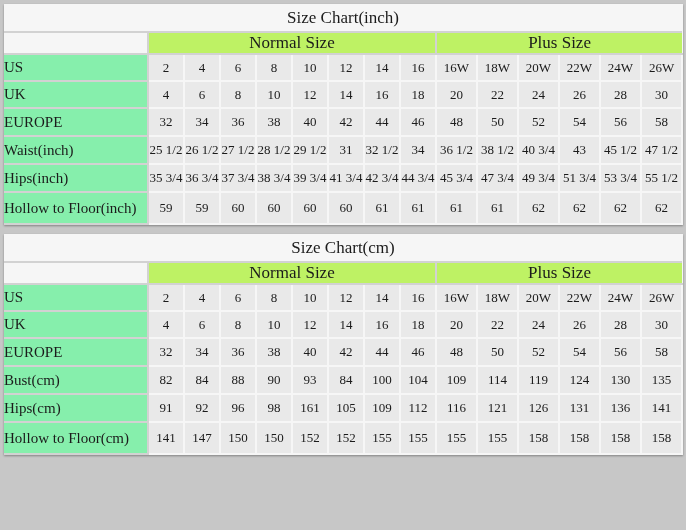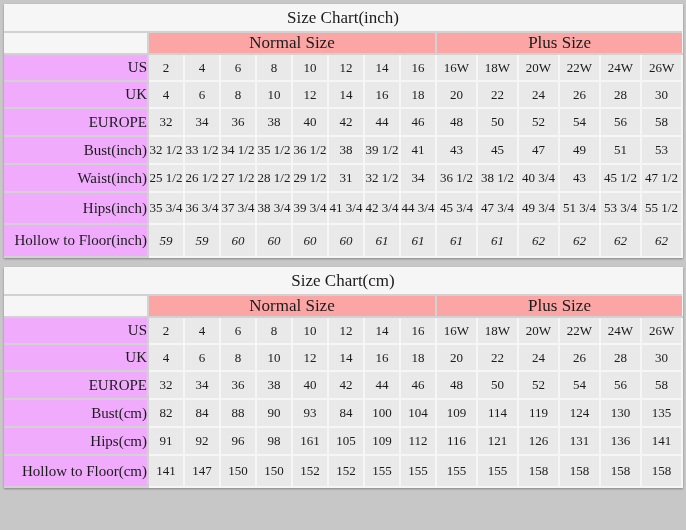--- a/index.html
+++ b/index.html
@@ -28,27 +28,27 @@
     background: #f6f6f6;
     border-bottom: 2px solid #d2d2d2;
   }
   .corner-cell {
     background: #f6f6f6;
     border-bottom: 2px solid #d2d2d2;
     border-right: 2px solid #d2d2d2;
   }
   .group-cell {
     height: 22px; font-size: 17px; 
-    background: #fca5a5;
+    background: #bef264;
     border-bottom: 2px solid #d2d2d2;
     border-left: 2px solid #d2d2d2;
   }
   .label-cell {
-    font-size: 15px; text-align: right; white-space: nowrap;
-    background: #f0abfc; font-weight: normal;
+    font-size: 15px; text-align: left; white-space: nowrap;
+    background: #86efac; font-weight: normal;
     border-bottom: 2px solid #d2d2d2;
     border-right: 2px solid #d2d2d2;
   }
   .value-cell {
     height: 28px;
     background: #e9e9e9;
     border: 2px solid #f6f6f6;
     font-size: 13px; text-align: center; white-space: nowrap;
   }
   tbody tr:nth-child(-n+2) .value-cell { height: 27px; }
@@ -134,37 +134,20 @@
           <td class="value-cell">44</td>
           <td class="value-cell">46</td>
           <td class="value-cell">48</td>
           <td class="value-cell">50</td>
           <td class="value-cell">52</td>
           <td class="value-cell">54</td>
           <td class="value-cell">56</td>
           <td class="value-cell">58</td>
         </tr>
         <tr>
-          <th class="label-cell">Bust(inch)</th>
-          <td class="value-cell">32 1/2</td>
-          <td class="value-cell">33 1/2</td>
-          <td class="value-cell">34 1/2</td>
-          <td class="value-cell">35 1/2</td>
-          <td class="value-cell">36 1/2</td>
-          <td class="value-cell">38</td>
-          <td class="value-cell">39 1/2</td>
-          <td class="value-cell">41</td>
-          <td class="value-cell">43</td>
-          <td class="value-cell">45</td>
-          <td class="value-cell">47</td>
-          <td class="value-cell">49</td>
-          <td class="value-cell">51</td>
-          <td class="value-cell">53</td>
-        </tr>
-        <tr>
           <th class="label-cell">Waist(inch)</th>
           <td class="value-cell">25 1/2</td>
           <td class="value-cell">26 1/2</td>
           <td class="value-cell">27 1/2</td>
           <td class="value-cell">28 1/2</td>
           <td class="value-cell">29 1/2</td>
           <td class="value-cell">31</td>
           <td class="value-cell">32 1/2</td>
           <td class="value-cell">34</td>
           <td class="value-cell">36 1/2</td>

